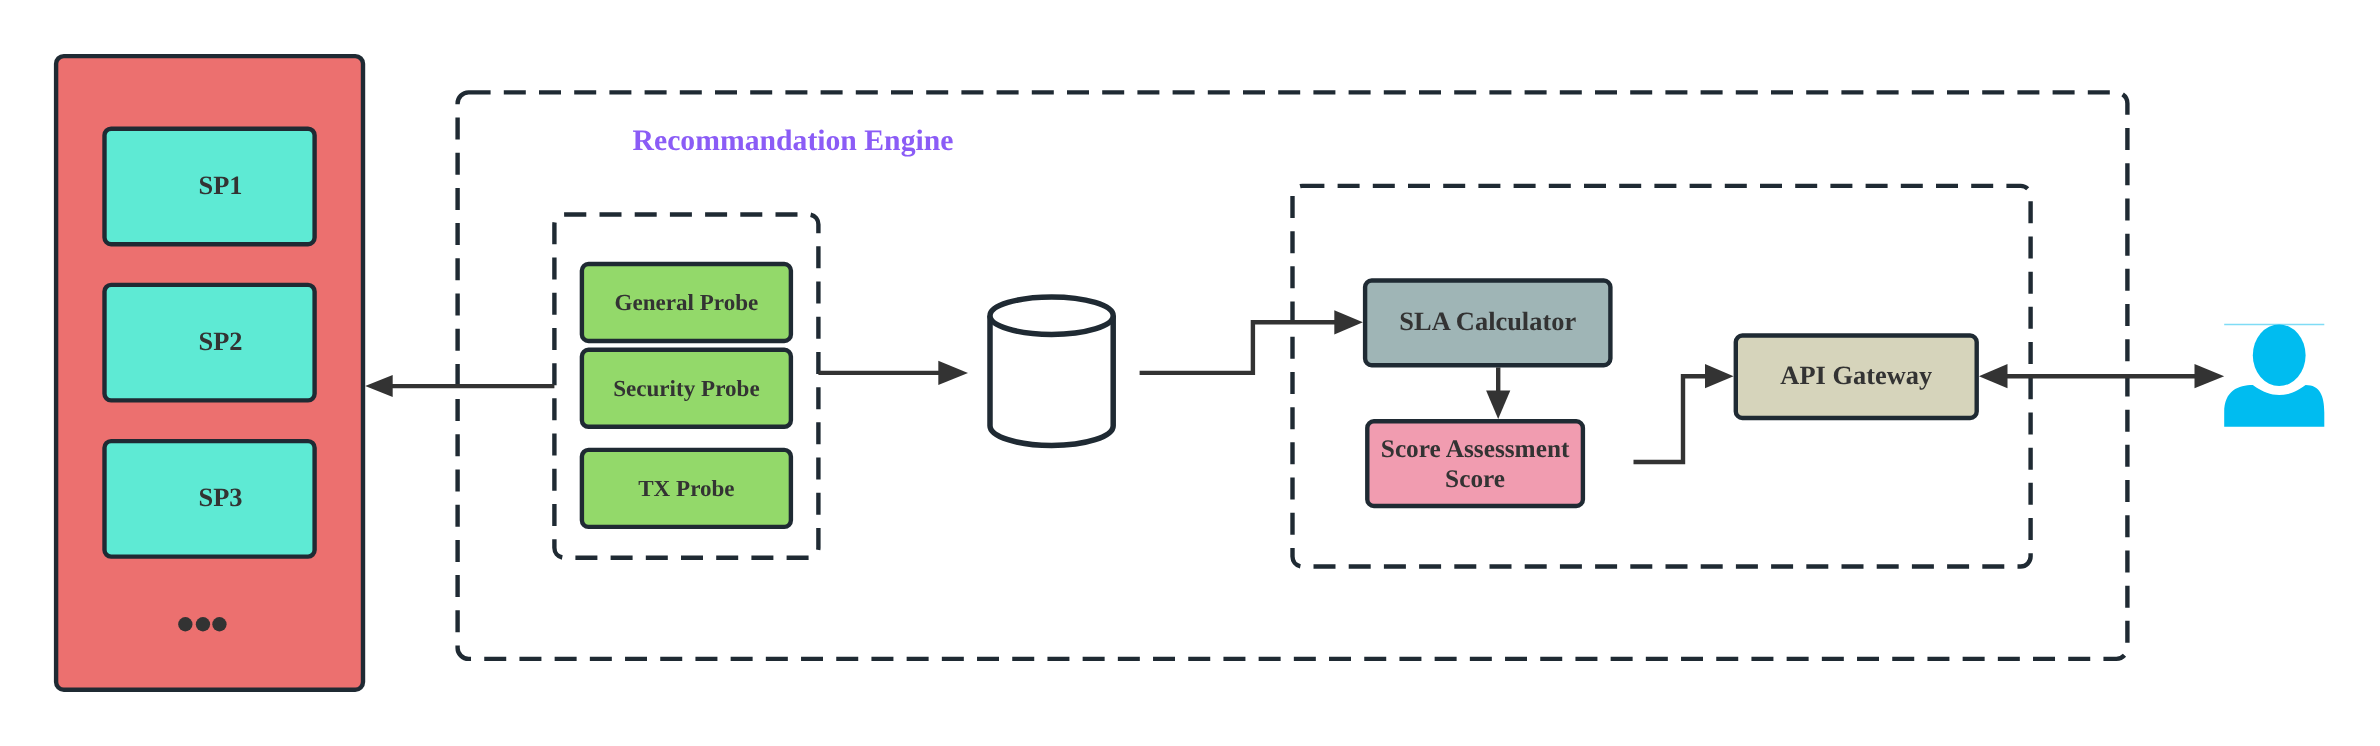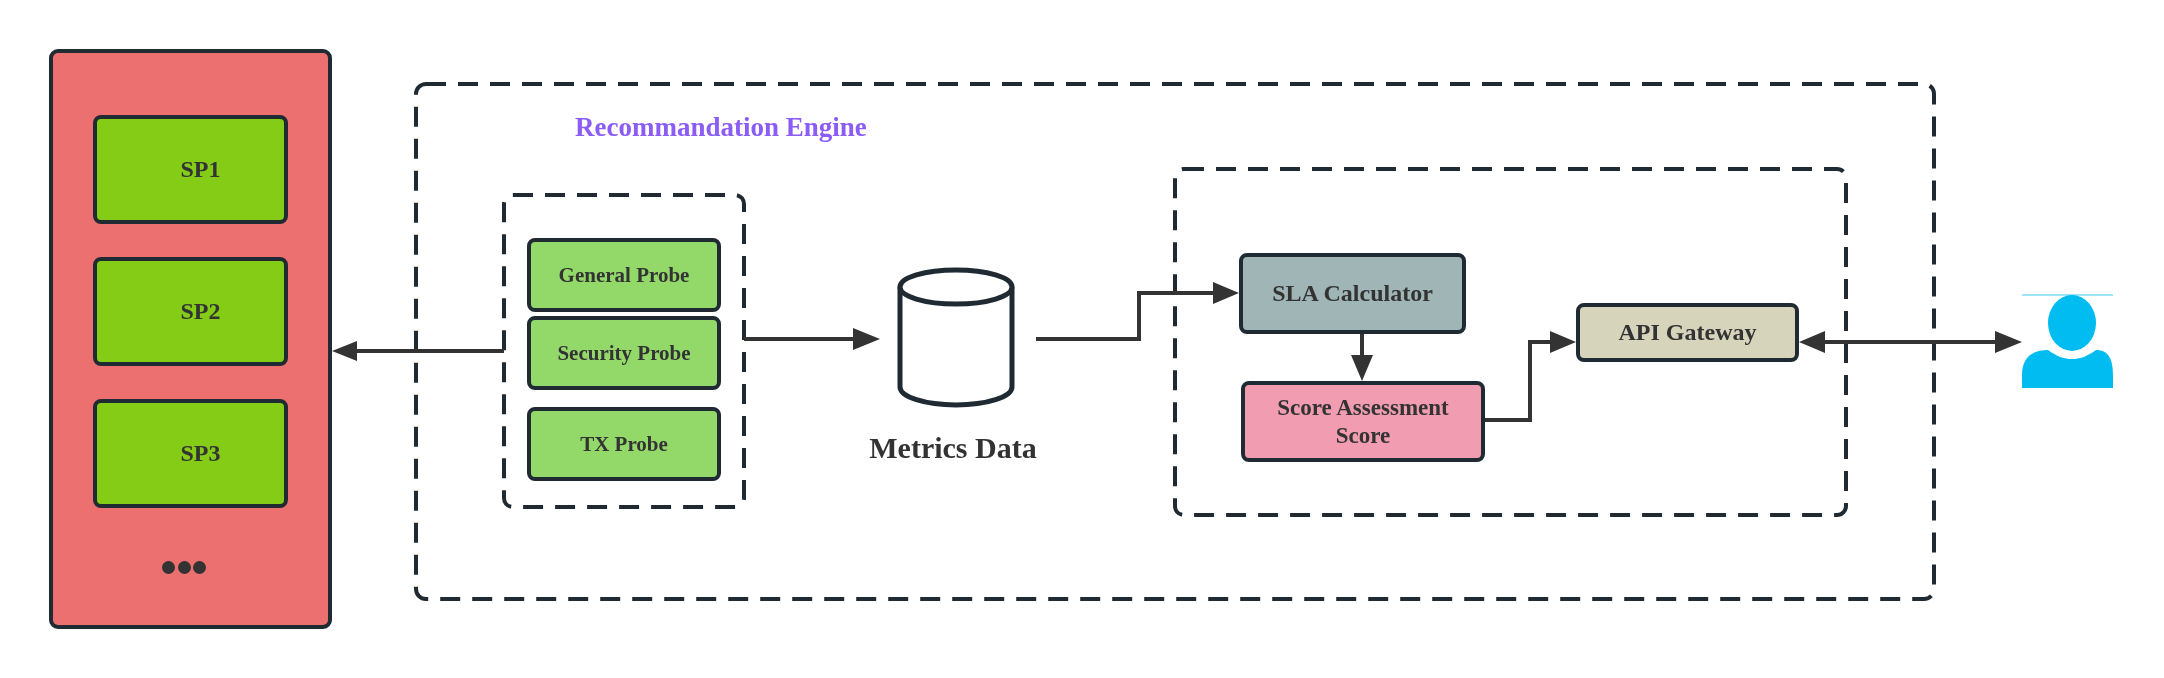--- a/index.html
+++ b/index.html
@@ -3,27 +3,27 @@
   <meta charset="utf-8">
   <style>
     html, body { margin: 0; padding: 0; background: #ffffff; }
     body { width: 2164px; height: 678px; position: relative; overflow: hidden;
            font-family: "Liberation Serif", "DejaVu Serif", serif; color: #333333; }
     .abs { position: absolute; box-sizing: border-box; }
     .box { border: 4px solid #1f2a33; border-radius: 8px; display: flex; align-items: center;
            justify-content: center; text-align: center; font-weight: bold; color: #333333; }
     .sp-panel { left: 49px; top: 49px; width: 283px; height: 580px; background: #ec706f;
                 border: 4px solid #1f2a33; border-radius: 9px; }
-    .sp-box { left: 93px; width: 195px; height: 109px; background: #84cc16; font-size: 24px; padding-left: 20px; }
+    .sp-box { left: 93px; width: 195px; height: 109px; background: #5eead4; font-size: 24px; padding-left: 20px; }
     .dots { left: 162px; top: 559px; width: 44px; height: 16px; display: flex; justify-content: space-between; align-items: center; }
     .dot { width: 13px; height: 13px; border-radius: 50%; background: #333333; }
     .probe { left: 527px; width: 194px; height: 74px; background: #93d96a; font-size: 21px; }
     .sla { left: 1239px; top: 253px; width: 227px; height: 81px; background: #9fb5b6; font-size: 24px; }
-    .score { left: 1241px; top: 381px; width: 244px; height: 81px; background: #f19cb0; font-size: 23px; line-height: 1.2; padding: 0 8px; }
-    .api { left: 1576px; top: 303px; width: 223px; height: 59px; background: #d6d4bb; font-size: 24px; }
+    .score { left: 1241px; top: 381px; width: 200px; height: 81px; background: #f19cb0; font-size: 23px; line-height: 1.2; padding: 0 8px; }
+    .api { left: 1576px; top: 303px; width: 223px; height: 79px; background: #d6d4bb; font-size: 24px; }
     .title { left: 575px; top: 112px; font-size: 27px; font-weight: bold; white-space: nowrap; color: #8b5cf6; }
     .collector-label { left: 853px; top: 428px; width: 200px; text-align: center; font-size: 30px; font-weight: bold; line-height: 40px; color: #333333; }
     svg.layer { position: absolute; left: 0; top: 0; }
   </style>
 </head>
 <body>
 
 <svg class="layer" width="2164" height="678">
   <defs>
     <marker id="arrowhead" markerWidth="10" markerHeight="10" refX="9" refY="5" orient="auto" markerUnits="userSpaceOnUse">
@@ -102,21 +102,20 @@
   <span>General Probe</span>
 </div>
 <div class="abs box probe" style="top:316px;">
   <span>Security Probe</span>
 </div>
 <div class="abs box probe" style="top:407px;">
   <span>TX Probe</span>
 </div>
 
 <div class="abs collector-label">
-  <div>Metrics Data</div>
 </div>
 
 <div class="abs box sla">
   <span>SLA Calculator</span>
 </div>
 <div class="abs box score" style="flex-direction:column;">
   <span>Score Assessment</span>
   <span>Score</span>
 </div>
 <div class="abs box api">

